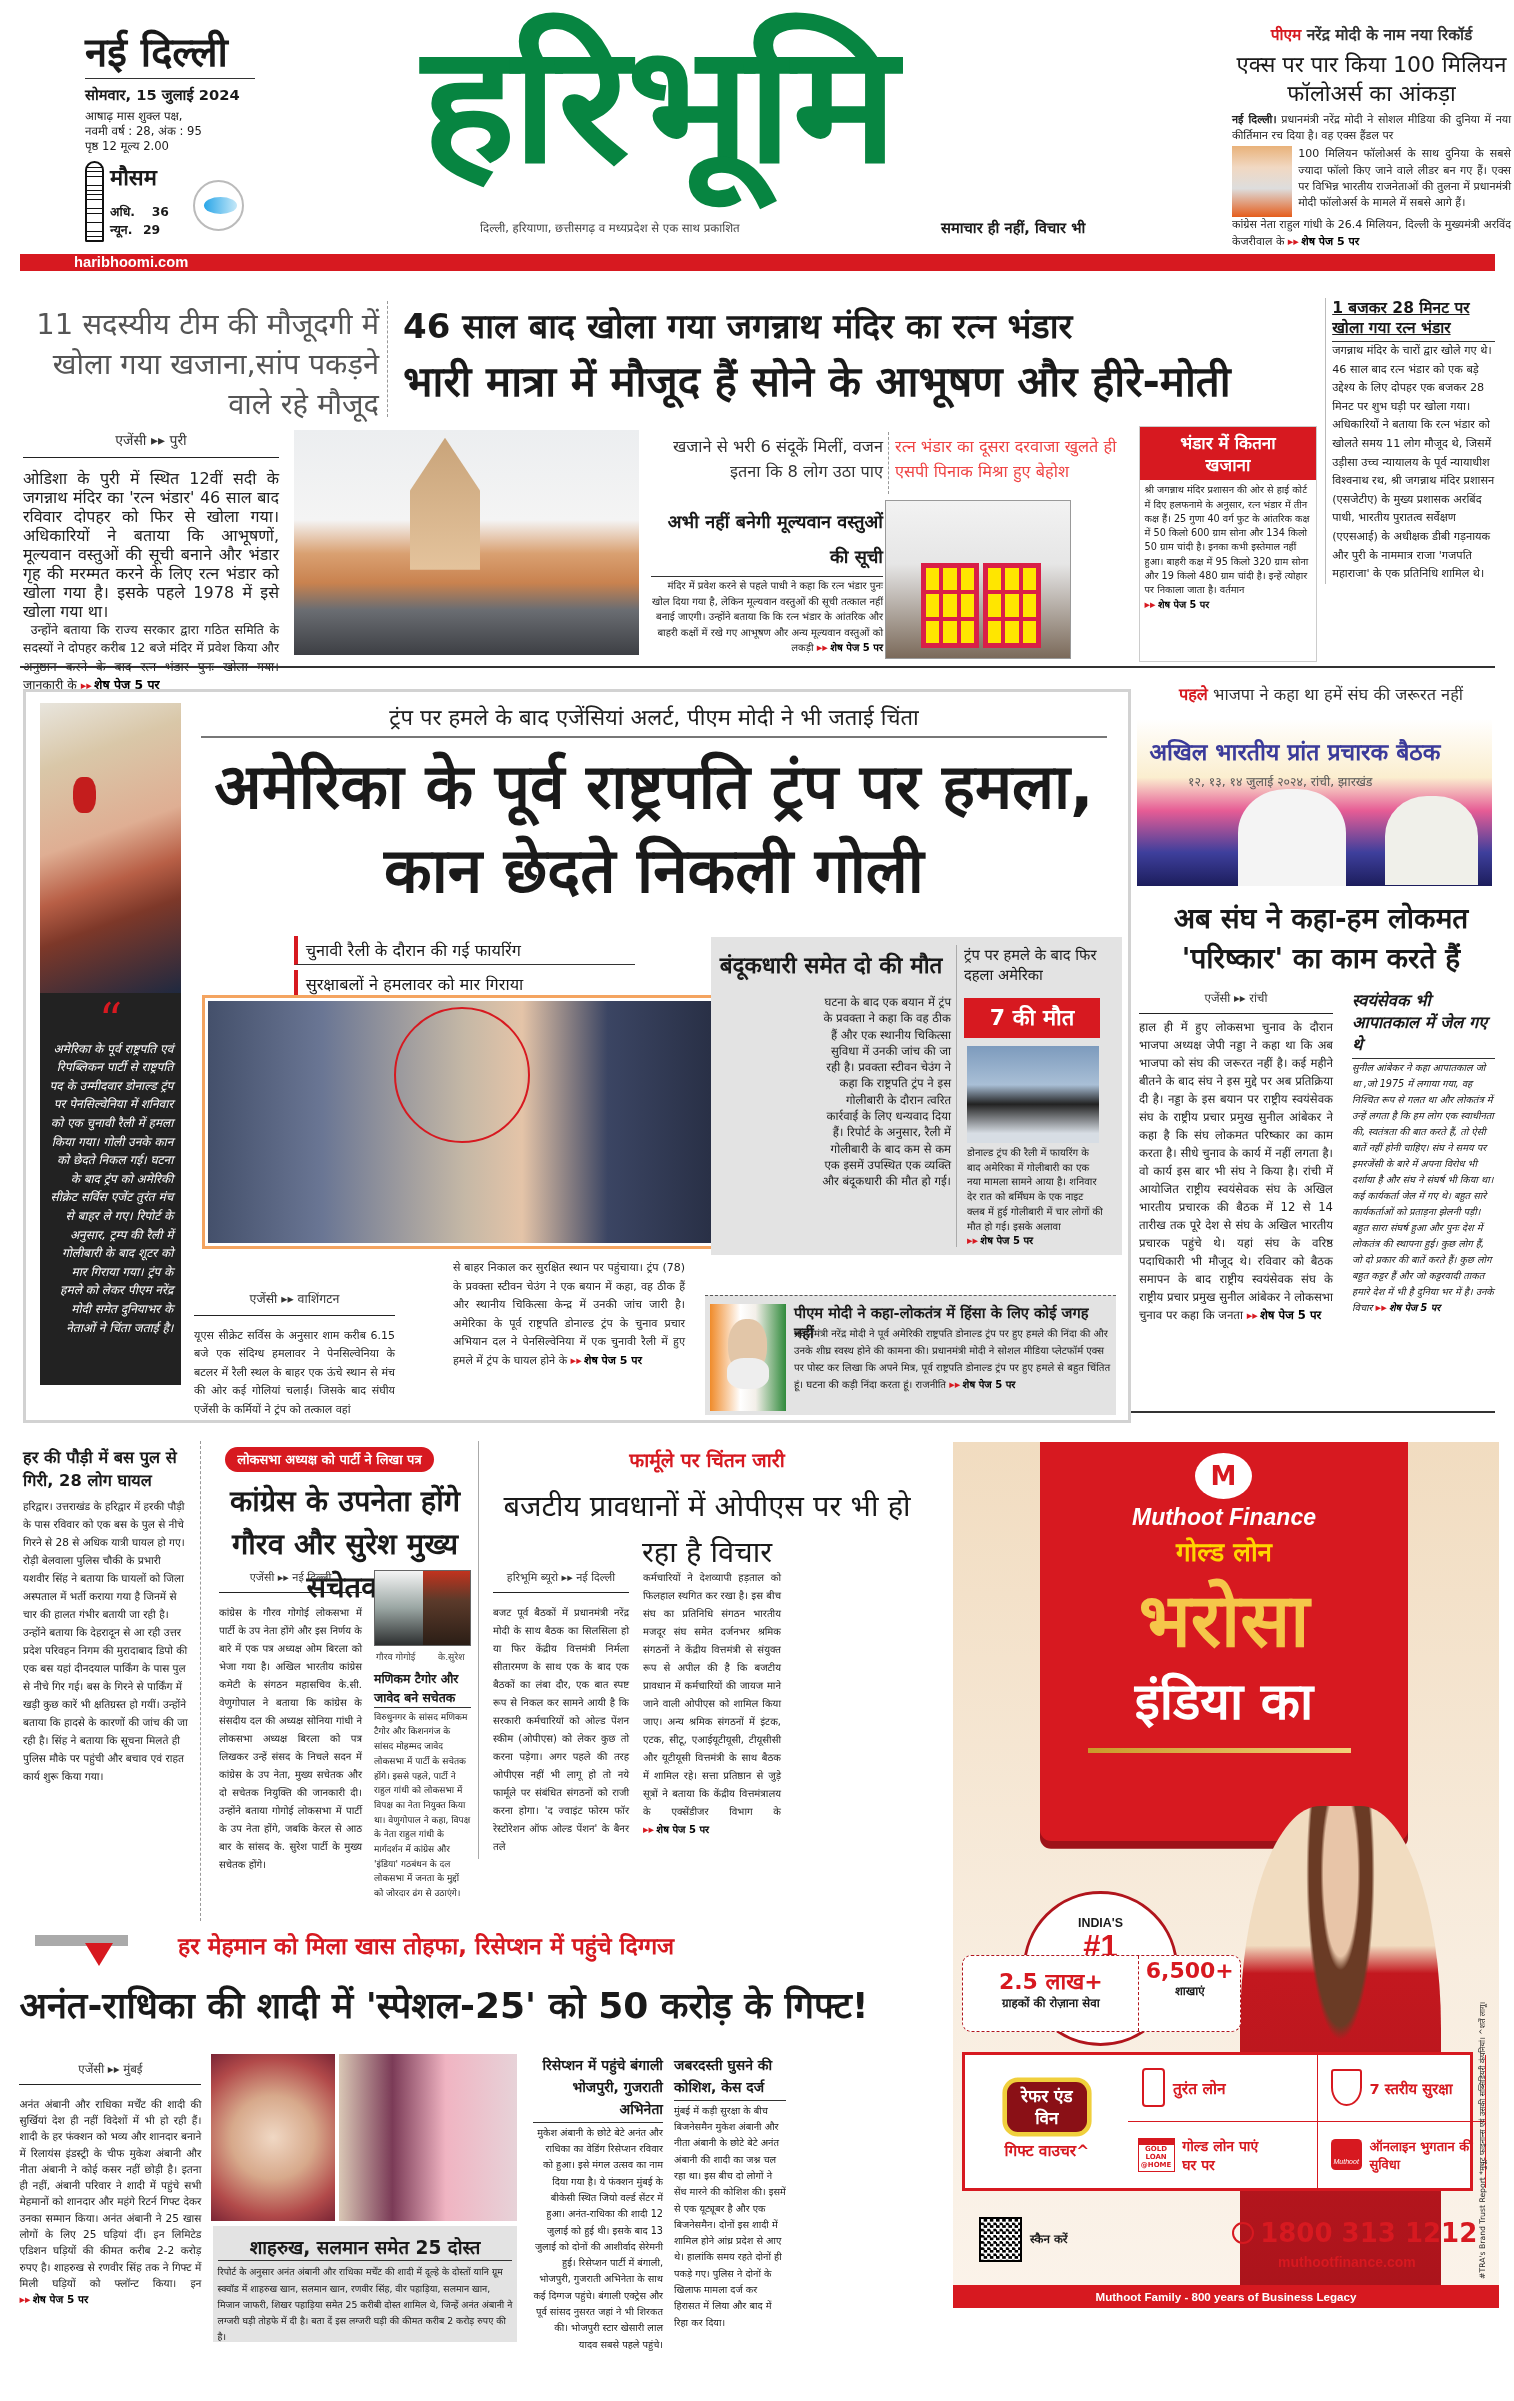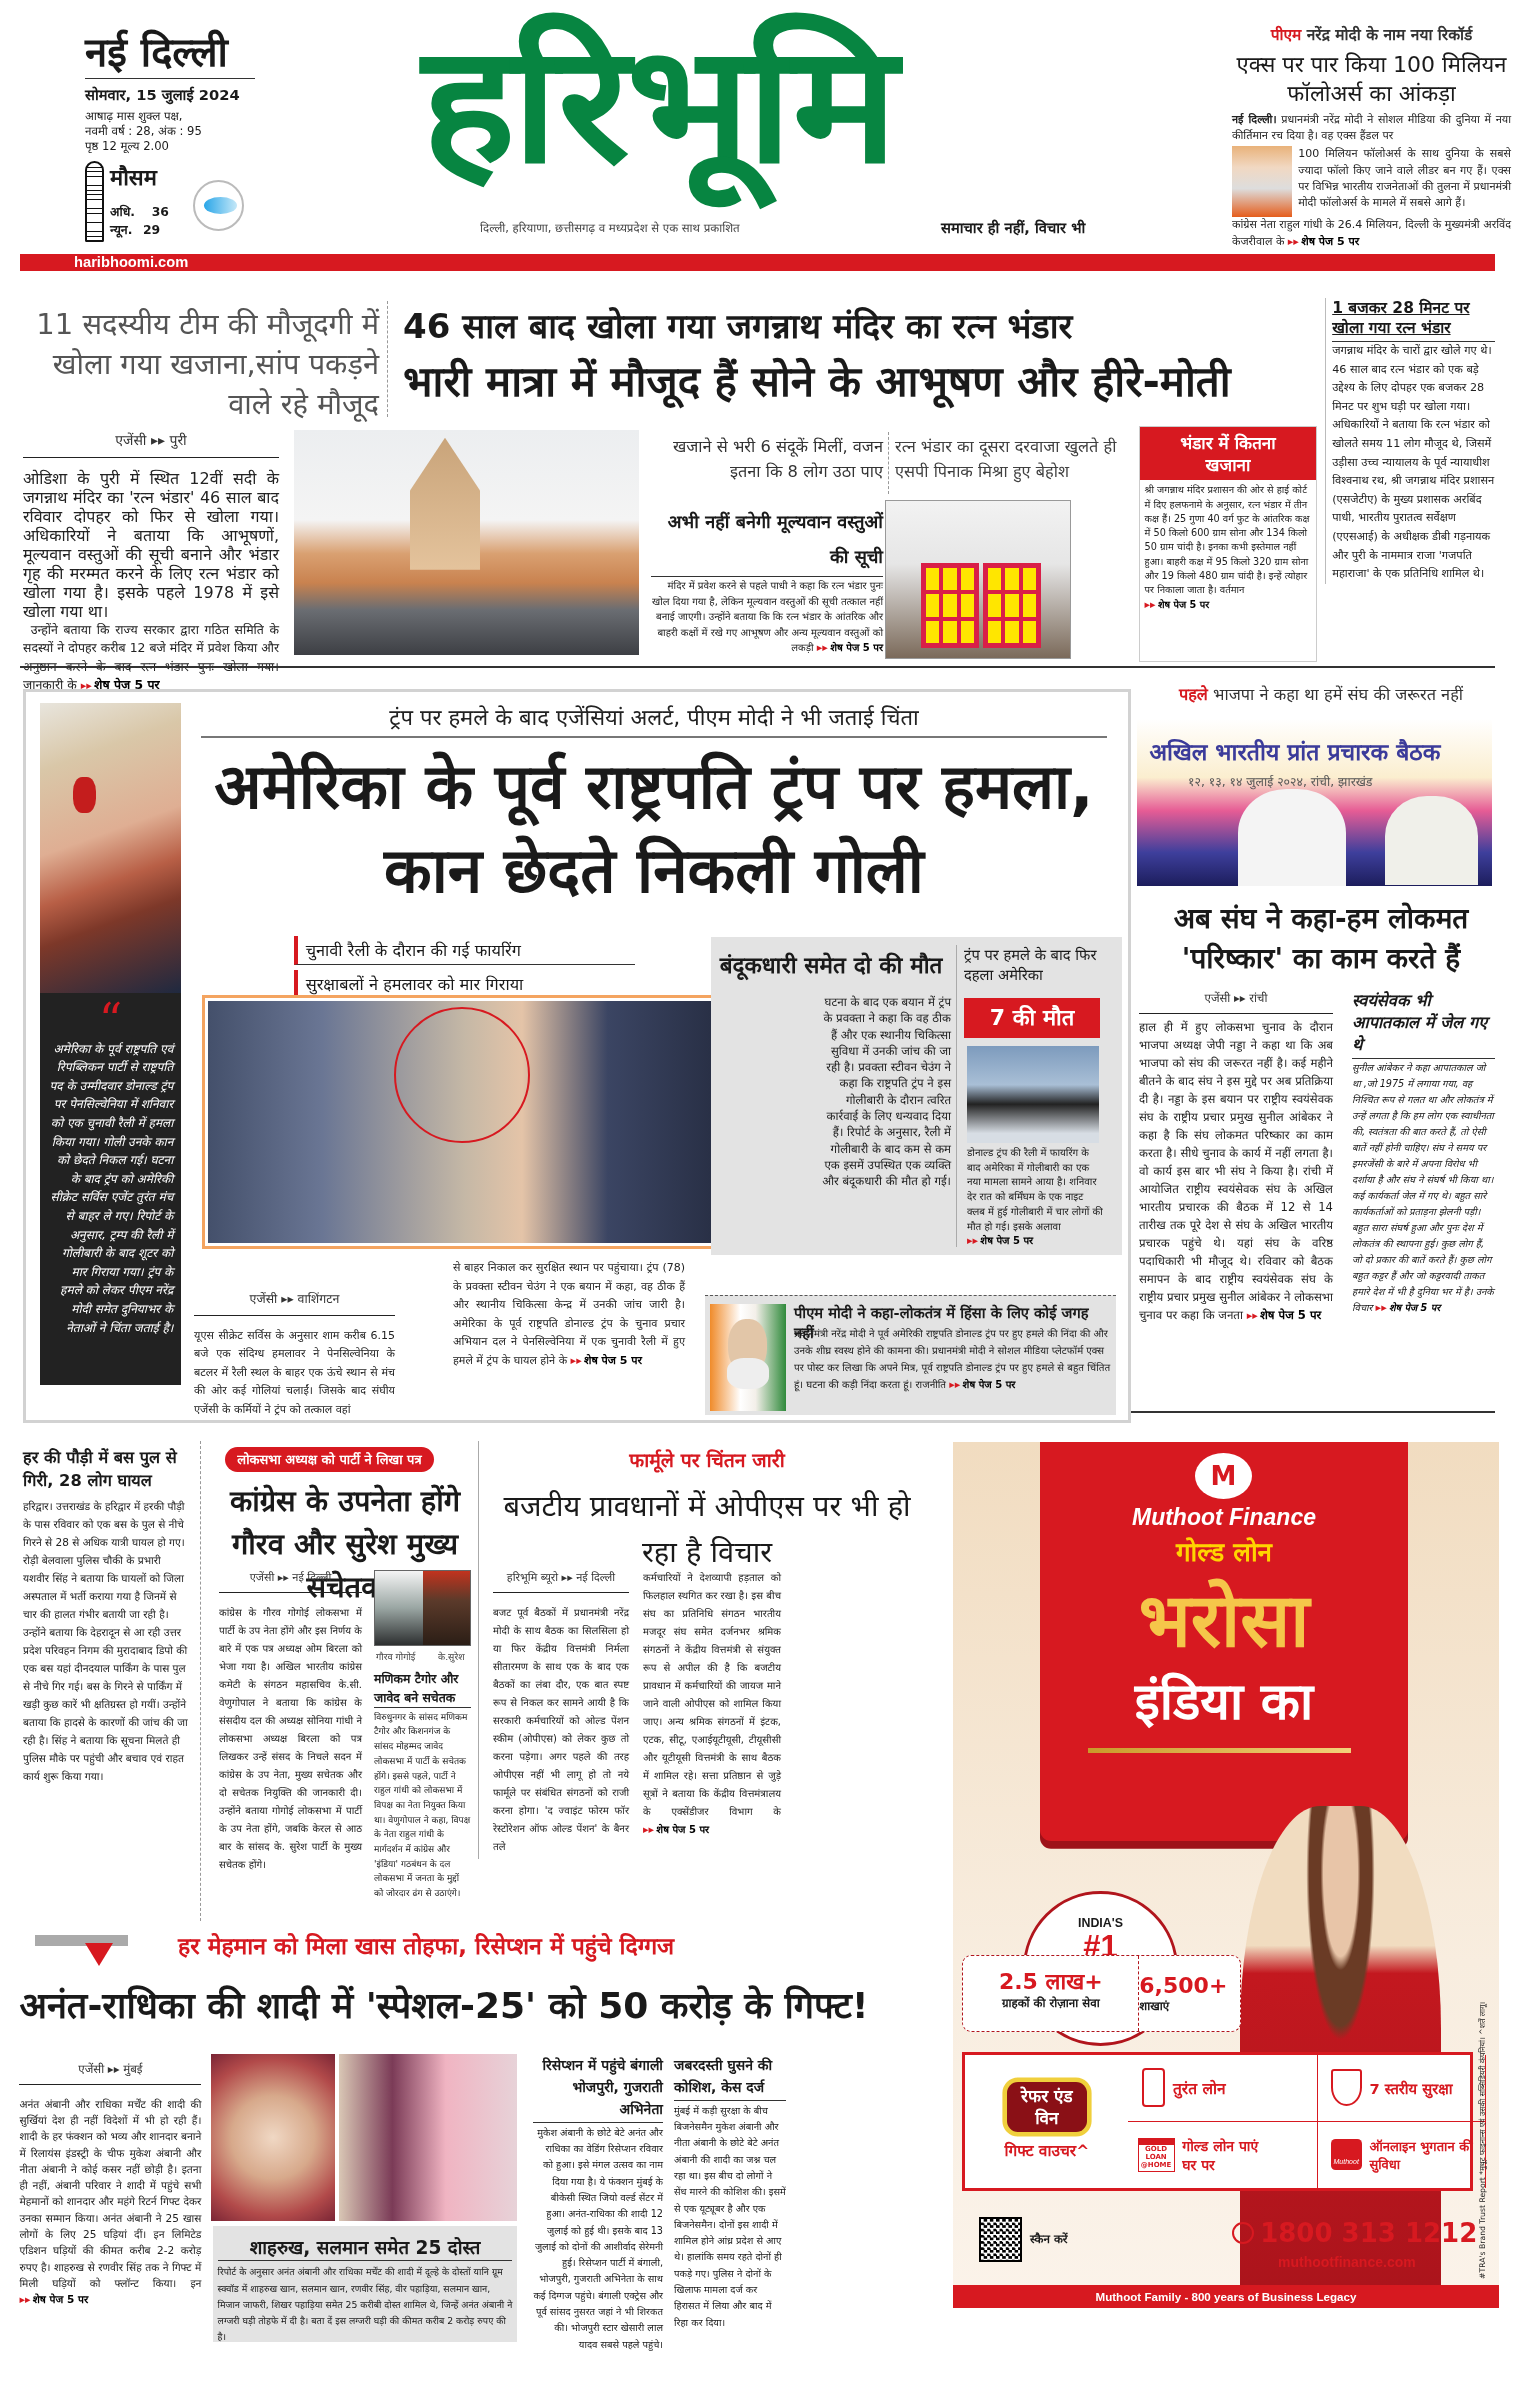--- a/index.html
+++ b/index.html
@@ -73,21 +73,21 @@
 <div class="abs" style="left:23px;top:430px;width:256px">
   <div class="dl">एजेंसी ▸▸ पुरी</div>
   <div class="p" style="font-size:16px;line-height:19px">ओडिशा के पुरी में स्थित 12वीं सदी के जगन्नाथ मंदिर का 'रत्न भंडार' 46 साल बाद रविवार दोपहर को फिर से खोला गया। अधिकारियों ने बताया कि आभूषणों, मूल्यवान वस्तुओं की सूची बनाने और भंडार गृह की मरम्मत करने के लिए रत्न भंडार को खोला गया है। इसके पहले 1978 में इसे खोला गया था।</div>
   <div class="p" style="font-size:12.4px;line-height:18.6px;text-indent:7.7px"><span>उन्होंने बताया कि राज्य सरकार द्वारा गठित समिति के सदस्यों ने दोपहर करीब 12 बजे मंदिर में प्रवेश किया और अनुष्ठान करने के बाद रत्न भंडार पुनः खोला गया। जानकारी के </span><span class="cont">शेष पेज 5 पर</span></div>
 </div>
 <div class="ph" style="left:294px;top:430px;width:345px;height:225px;background:linear-gradient(180deg,#eceef0 0,#f4f4f4 40%,#d9a071 55%,#c9824f 68%,#6a6d72 80%,#3d3f44 100%)">
   <div style="position:absolute;left:116px;top:7.7px;width:70px;height:132px;background:linear-gradient(#c9a47a,#e4c39c);clip-path:polygon(50% 0,100% 40%,100% 100%,0 100%,0 40%)"></div>
 </div>
 <div class="abs" style="left:651px;top:434px;width:232px;font-size:16.3px;line-height:25px;text-align:right;color:#333">खजाने से भरी 6 संदूकें मिलीं, वजन इतना कि 8 लोग उठा पाए</div>
 <div class="vd" style="left:888px;top:432px;height:62px"></div>
-<div class="abs" style="left:895px;top:434px;width:256px;font-size:16.3px;line-height:25px;color:#404040">रत्न भंडार का दूसरा दरवाजा खुलते ही एसपी पिनाक मिश्रा हुए बेहोश</div>
+<div class="abs" style="left:895px;top:434px;width:256px;font-size:16.3px;line-height:25px;color:#ef4444">रत्न भंडार का दूसरा दरवाजा खुलते ही एसपी पिनाक मिश्रा हुए बेहोश</div>
 <div class="abs" style="left:651px;top:504px;width:232px">
   <div style="font-size:18px;font-weight:bold;line-height:35px;text-align:right;border-bottom:1.5px solid #333;padding-bottom:1.5px">अभी नहीं बनेगी मूल्यवान वस्तुओं की सूची</div>
   <div class="p sm" style="text-align:right;font-size:10px;line-height:15.5px;margin-top:1.5px"><span>मंदिर में प्रवेश करने से पहले पाधी ने कहा कि रत्न भंडार पुनः खोल दिया गया है, लेकिन मूल्यवान वस्तुओं की सूची तत्काल नहीं बनाई जाएगी। उन्होंने बताया कि कि रत्न भंडार के आंतरिक और बाहरी कक्षों में रखे गए आभूषण और अन्य मूल्यवान वस्तुओं को लकड़ी </span><span class="cont">शेष पेज 5 पर</span></div>
 </div>
 <div class="ph" style="left:885px;top:500px;width:186px;height:159px;background:linear-gradient(#f2f2f2 0,#e6e6e6 40%,#7b6a5a 100%);border:0.8px solid #999">
   <div style="position:absolute;left:35px;top:62px;width:58px;height:85px;background:#d91f48;display:grid;grid-template-columns:repeat(3,1fr);gap:3.9px;padding:4.6px">
     <i style="background:#ffe600"></i>
       <i style="background:#ffe600"></i>
       <i style="background:#ffe600"></i>
       <i style="background:#ffe600"></i>
@@ -262,21 +262,21 @@
     <div style="font-size:31px;font-weight:bold;color:#d71920;line-height:33px;font-family:'Liberation Sans',sans-serif">#1</div>
     <div style="font-size:14.7px;font-weight:bold;color:#d71920;font-family:'Liberation Sans',sans-serif">MOST TRUSTED</div>
     <div style="font-size:9.3px;font-family:'Liberation Sans',sans-serif">FINANCIAL SERVICES</div>
     <div style="font-size:9.3px;font-weight:bold;font-family:'Liberation Sans',sans-serif">BRAND 2024#</div>
   </div>
   <div style="position:absolute;left:9.3px;top:513px;width:279px;height:77px;border:1.5px dashed #b1151c;border-radius:9.3px;background:#fff;display:flex">
     <div style="flex:1;text-align:center;border-right:1.5px dashed #b1151c;padding-top:9.3px">
       <div style="font-size:22px;font-weight:bold;color:#d71920">2.5 लाख+</div>
       <div style="font-size:11.6px;font-weight:bold">ग्राहकों की रोज़ाना सेवा</div>
     </div>
-    <div style="flex:0 0 101px;text-align:left;padding-top:17px">
+    <div style="flex:0 0 101px;text-align:center;padding-top:2px">
       <div style="font-size:22px;font-weight:bold;color:#d71920">6,500+</div>
       <div style="font-size:11.6px;font-weight:bold">शाखाएं</div>
     </div>
   </div>
   <div style="position:absolute;left:9.3px;top:610px;width:511px;height:139px;background:#fff;border:3.1px solid #d71920;display:grid;grid-template-columns:163px 190px 1fr;grid-template-rows:1fr 1fr">
     <div style="border-right:1.5px solid #d71920;border-bottom:1.5px solid #d71920;display:flex;align-items:center;gap:7.7px;padding-left:14px">
       <span style="width:23px;height:39px;border:2.3px solid #d71920;border-radius:3.9px;display:inline-block"></span>
       <span style="font-size:15.5px;font-weight:bold;color:#d71920">तुरंत लोन</span>
       </div>
     <div style="border-right:1.5px solid #d71920;border-bottom:1.5px solid #d71920;display:flex;align-items:center;gap:7.7px;padding-left:12.4px">

